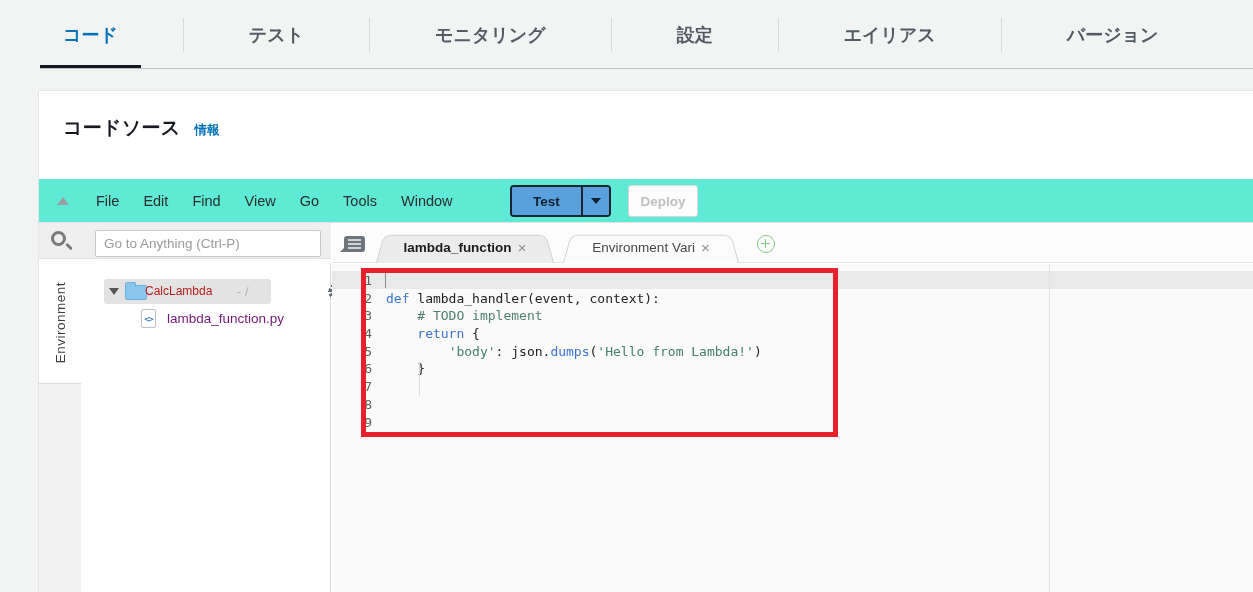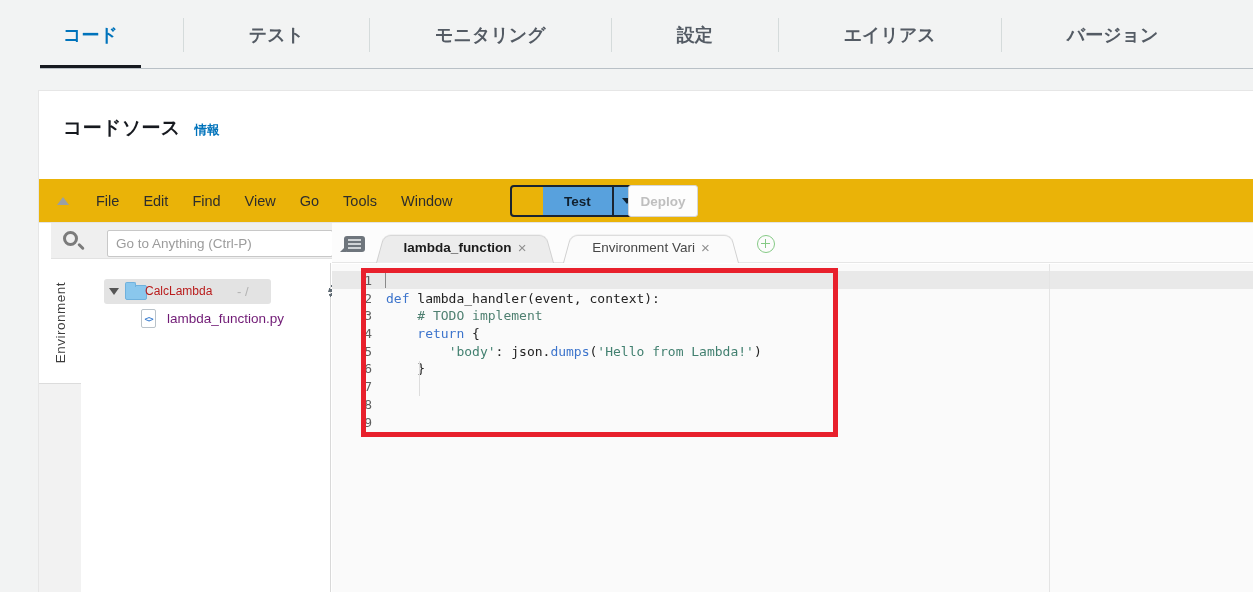--- a/index.html
+++ b/index.html
@@ -20,46 +20,46 @@
   
   .card { position:absolute; left:38px; top:90px; right:-2px; bottom:-2px;
     background:#fff; border:1px solid #e6e6e6; }
   .card-header { position:absolute; left:24px; top:24px; display:flex; align-items:center; }
   .card-title { font-size:19px; font-weight:700; color:#16191f; letter-spacing:.3px; }
   .info-link { margin-left:14px; margin-top:5px; font-size:12.5px; font-weight:700;
     color:var(--c-accent_blue,#0073bb); cursor:pointer; }
 
   
   .menubar { position:absolute; left:0; right:0; top:88px; height:44px;
-    border-bottom:1px solid #e4e4e4; background:#eab308; }
+    border-bottom:1px solid #e4e4e4; background:#5eead4; }
   .collapse-tri { position:absolute; left:18px; top:18px; width:0; height:0;
     border-left:6px solid transparent; border-right:6px solid transparent;
     border-bottom:8px solid #9aa0a5; cursor:pointer; }
   .menu-items { position:absolute; left:57px; top:0; height:44px; display:flex;
     align-items:center; gap:24px; }
   .mi { font-size:14.5px; color:#2d2d2d; cursor:pointer; }
   .test-group { position:absolute; left:471px; top:6px; height:32px; display:flex;
     border:2px solid var(--c-test_btn_border,#1b2430); border-radius:4px; overflow:hidden;
     cursor:pointer; }
   .test-main { width:71px; background:var(--c-test_btn_bg,#58a1dd); display:flex;
     align-items:center; justify-content:center; font-size:13.5px; font-weight:700;
-    color:#10202f; border-right:2px solid var(--c-test_btn_border,#1b2430);margin-left:31px; }
+    color:#10202f; border-right:2px solid var(--c-test_btn_border,#1b2430); }
   .test-arrow { width:26px; background:var(--c-test_btn_bg,#58a1dd); display:flex;
     align-items:center; justify-content:center; }
   .test-arrow i { width:0; height:0; border-left:5px solid transparent;
     border-right:5px solid transparent; border-top:6px solid #10202f; }
   .deploy-btn { position:absolute; left:589px; top:6px; width:70px; height:32px;
     background:#fdfdfd; border:1px solid #d6d6d6; border-radius:3px; font-size:13.5px;
     font-weight:700; color:#bfbfbf; display:flex; align-items:center; justify-content:center; }
 
   
   .workarea { position:absolute; left:0; right:0; top:132px; bottom:0; }
 
   
-  .search-band { position:absolute; left:12px; top:0; width:292px; height:36px;
+  .search-band { position:absolute; left:0; top:0; width:292px; height:36px;
     background:#efefef; border-bottom:1px solid #e2e2e2; }
   .mag { position:absolute; left:12px; top:8px; width:15px; height:15px;
     border:3px solid #7b7b7b; border-radius:50%; }
   .mag::after { content:""; position:absolute; left:11px; top:11px; width:8px; height:3px;
     background:#7b7b7b; transform:rotate(45deg); border-radius:2px; }
   .goto-input { position:absolute; left:56px; top:7px; width:226px; height:27px;
     border:1px solid #c8c8c8; border-radius:2px; background:#fff; font-size:13.5px;
     font-family:"Liberation Sans",sans-serif; color:#333; padding:0 8px; outline:none; }
   .goto-input::placeholder { color:#9c9c9c; }
 

